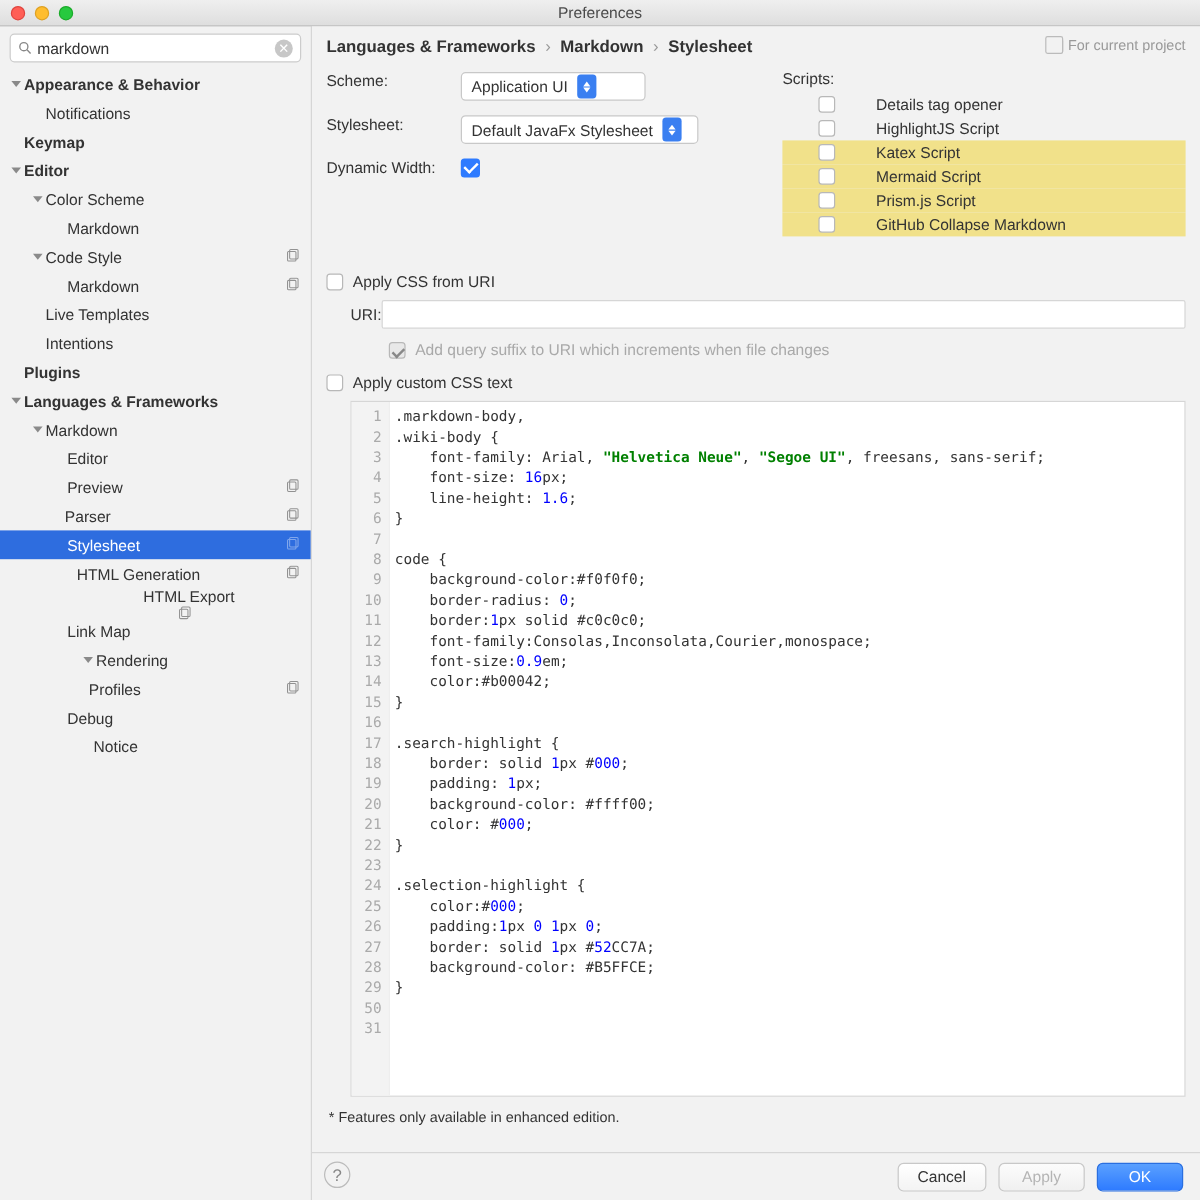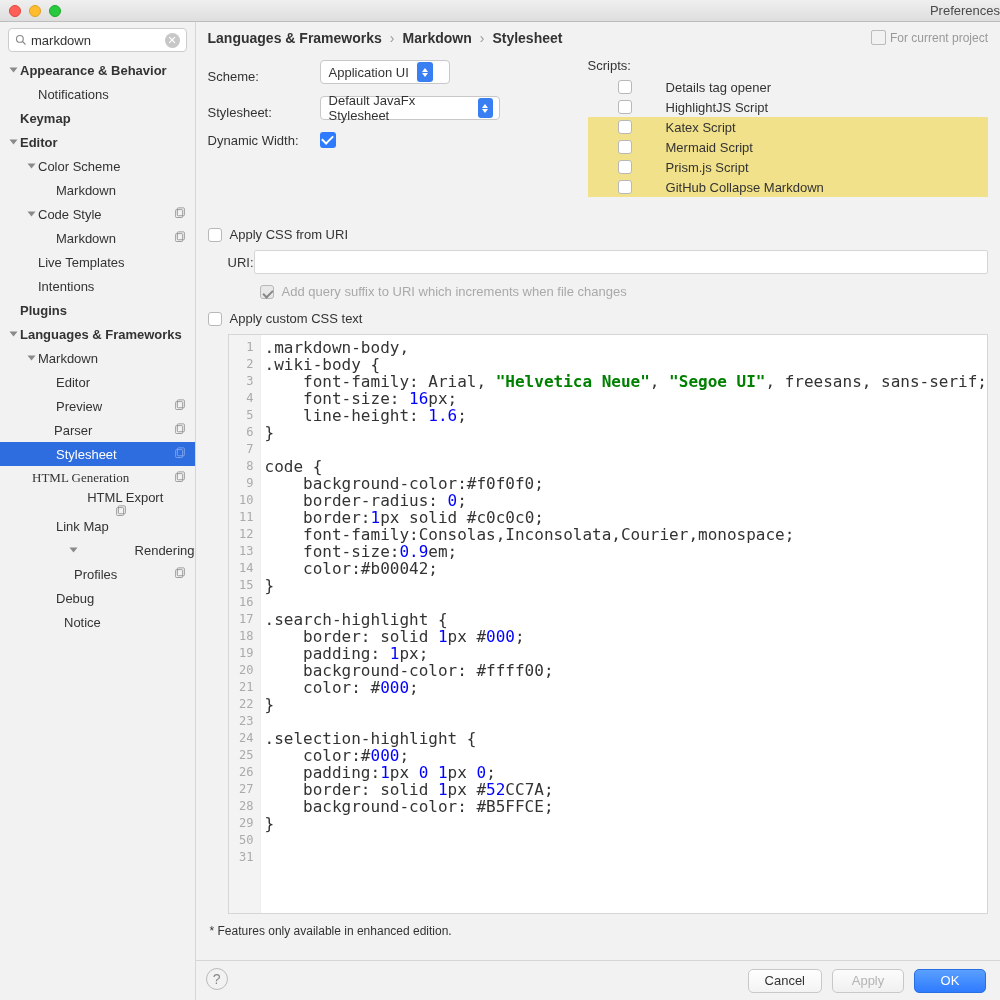--- a/index.html
+++ b/index.html
@@ -19,21 +19,21 @@
     display: flex;
     align-items: center;
     position: relative;
   }
   .traffic { display: flex; gap: 8px; margin-left: 9px; }
   .dot { width: 12px; height: 12px; border-radius: 50%; }
   .dot.red { background: #ff5f56; border: 1px solid #e0443e; }
   .dot.yellow { background: #ffbd2e; border: 1px solid #dea123; }
   .dot.green { background: #27c93f; border: 1px solid #1aab29; }
   .titlebar-title {
-    position: absolute; left: 0; right: 0; text-align: right;
+    position: absolute; left: 0; right: 0; text-align: center;
     color: #4a4a4a; font-size: 13px;
   }
   .window-body {
     display: flex;
     height: 978px;
   }
   
   .sidebar {
     width: 260px;
     background: #f2f2f2;
@@ -89,21 +89,21 @@
   .project-hint .icon::before { content:''; position:absolute; left:-3px; top:-3px; width:13px; height:13px; border:1.5px solid #bbb; border-radius:2px; background:#f2f2f2; }
 
   .content {
     flex: 1;
     padding: 0 12px 0 12px;
     overflow: hidden;
     display: flex; flex-direction: column;
   }
   .top-area { display: flex; }
   .left-form { flex: 0 0 360px; }
-  .form-row { display: flex; align-items: flex-end; padding: 6px 0; }
+  .form-row { display: flex; align-items: flex-start; padding: 6px 0; }
   .form-row label { width: 112px; color: #333; }
   .select {
     background: #fff; border: 1px solid #c8c8c8; border-radius: 4px;
     height: 24px; display: inline-flex; align-items: center; padding: 0 6px 0 8px;
     font-size: 13px; cursor: pointer;
   }
   .select .arrows {
     margin-left: 8px; width: 16px; height: 20px; background: #3a7ff1; border-radius: 3px;
     display: inline-flex; flex-direction: column; align-items: center; justify-content: center; gap: 1px;
   }
@@ -144,21 +144,21 @@
     display: flex;
     overflow: hidden;
     margin-left: 20px;
   }
   .gutter {
     width: 32px; background: #f3f3f3; text-align: right; color: #aaa;
     font-family: Menlo, Consolas, monospace; font-size: 12px;
     padding: 4px 6px 0 0; line-height: 17px; border-right: 1px solid #eee;
   }
   .code {
-    flex:1; font-family: Menlo, Consolas, monospace; font-size: 16px;
+    flex:1; font-family: Menlo, Consolas, monospace; font-size: 12px;
     padding: 4px 0 0 4px; line-height: 17px; white-space: pre; overflow: hidden;
   }
   .tk-sel { color: #333; }
   .tk-prop { color: #333; }
   .tk-str { color: #008000; font-weight: 600; }
   .tk-num { color: #0000ff; }
   .footer-note { padding: 10px 2px; color: #333; font-size: 12px; }
   .button-bar {
     border-top: 1px solid #d6d6d6; background: #f2f2f2;
     height: 40px; display:flex; align-items:center; justify-content: flex-end;
@@ -293,59 +293,59 @@
             </svg></span>
         </div>
         <div class="tree-row selected" style="padding-left: 42px;">
           <span class="chev-space"></span>
           <span class="tree-label">Stylesheet</span>
           <span class="copy-badge"><svg viewBox="0 0 16 16">
               <rect x="3" y="3" width="8" height="9" rx="1" fill="none" stroke="currentColor"></rect>
               <rect x="5" y="1" width="8" height="9" rx="1" fill="none" stroke="currentColor"></rect>
             </svg></span>
         </div>
-        <div class="tree-row" style="padding-left: 18px; font-family: Liberation Serif, serif;">
+        <div class="tree-row" style="padding-left: 50px;">
           <span class="chev-space"></span>
           <span class="tree-label">HTML Generation</span>
           <span class="copy-badge"><svg viewBox="0 0 16 16">
               <rect x="3" y="3" width="8" height="9" rx="1" fill="none" stroke="currentColor"></rect>
               <rect x="5" y="1" width="8" height="9" rx="1" fill="none" stroke="currentColor"></rect>
             </svg></span>
         </div>
         <div class="tree-row" style="padding-left: 56px; flex-direction: column;">
           <span class="chev-space"></span>
           <span class="tree-label">HTML Export</span>
           <span class="copy-badge"><svg viewBox="0 0 16 16">
               <rect x="3" y="3" width="8" height="9" rx="1" fill="none" stroke="currentColor"></rect>
               <rect x="5" y="1" width="8" height="9" rx="1" fill="none" stroke="currentColor"></rect>
             </svg></span>
         </div>
         <div class="tree-row" style="padding-left: 42px;">
           <span class="chev-space"></span>
           <span class="tree-label">Link Map</span>
         </div>
-        <div class="tree-row" style="padding-left: 66px; text-align: right;">
+        <div class="tree-row" style="padding-left: 66px;">
           <span class="chev-space">
             <span class="chev open"></span>
           </span>
           <span class="tree-label">Rendering</span>
         </div>
         <div class="tree-row" style="padding-left: 60px;">
           <span class="chev-space"></span>
           <span class="tree-label">Profiles</span>
           <span class="copy-badge"><svg viewBox="0 0 16 16">
               <rect x="3" y="3" width="8" height="9" rx="1" fill="none" stroke="currentColor"></rect>
               <rect x="5" y="1" width="8" height="9" rx="1" fill="none" stroke="currentColor"></rect>
             </svg></span>
         </div>
         <div class="tree-row" style="padding-left: 42px;">
           <span class="chev-space"></span>
           <span class="tree-label">Debug</span>
         </div>
-        <div class="tree-row" style="padding-left: 50px;">
+        <div class="tree-row" style="padding-left: 64px;">
           <span class="chev-space"></span>
           <span class="tree-label">Notice</span>
         </div>
       </div>
   </div>
 
   <div class="main">
     <div class="breadcrumb-row">
       <div class="breadcrumb" id="breadcrumb">
           <span>Languages &amp; Frameworks</span>
@@ -358,28 +358,28 @@
         <span class="icon"></span>
         <span>For current project</span>
       </div>
     </div>
 
     <div class="content">
       <div class="top-area">
         <div class="left-form">
           <div class="form-row">
             <label>Scheme:</label>
-            <div class="select" style="width:130px">
+            <div class="select" style="width:154px">
               <span>Application UI</span>
               <span class="arrows"></span>
             </div>
           </div>
           <div class="form-row">
             <label>Stylesheet:</label>
-            <div class="select" style="width:180px">
+            <div class="select" style="width:198px">
               <span>Default JavaFx Stylesheet</span>
               <span class="arrows"></span>
             </div>
           </div>
           <div class="form-row">
             <label>Dynamic Width:</label>
             <span class="check-blue"></span>
           </div>
         </div>
         <div class="scripts-col">

